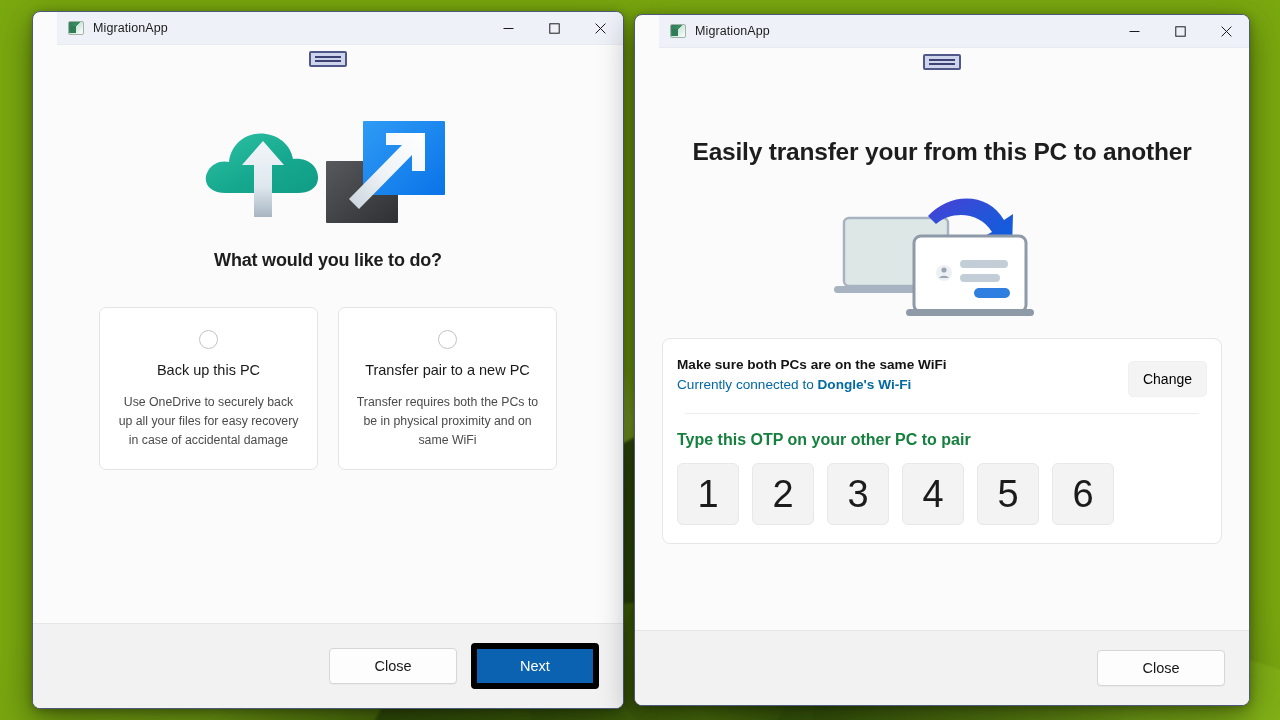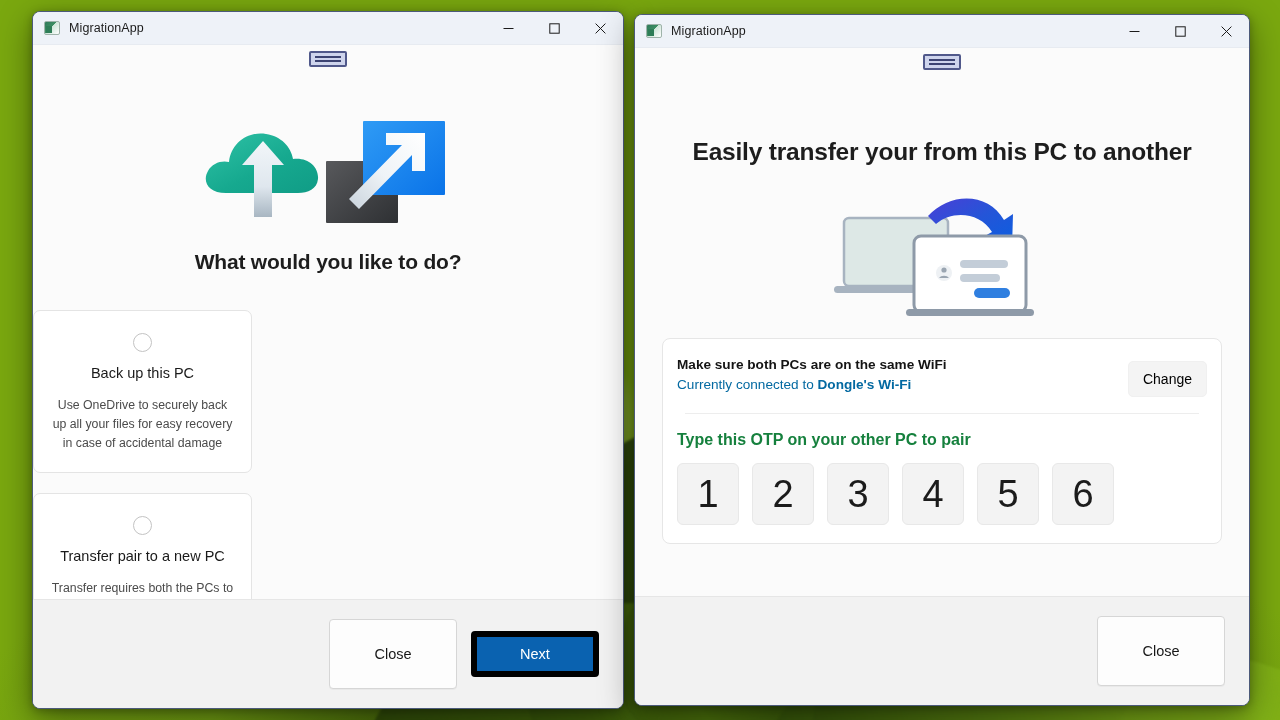--- a/index.html
+++ b/index.html
@@ -42,20 +42,21 @@
     overflow: hidden;
   }
   #win-left  { left: 32px;  top: 11px; width: 592px; height: 698px; }
   #win-right { left: 634px; top: 14px; width: 616px; height: 692px; }
 
   .titlebar {
     height: 33px; flex: 0 0 33px;
     background: #eef2f8;
     display: flex; align-items: center;
     border-bottom: 1px solid #e7ebf1;
+    margin-left: 24px;
   }
   .title-left { display: flex; align-items: center; gap: 9px; padding-left: 11px; }
   .app-icon {
     width: 16px; height: 14px; border-radius: 2px;
     background: linear-gradient(135deg,#2f7a5a 0%,#3e8f63 45%,#cfe6d9 46%,#ffffff 100%);
     border: 1px solid #9fb3aa;
     position: relative; flex: none;
   }
   .app-icon::after {
     content:""; position:absolute; left:1px; bottom:1px; width:6px; height:7px;
@@ -95,43 +96,42 @@
   .btn {
     font-family: "Liberation Sans", sans-serif;
     font-size: 14.5px;
     border-radius: 4px;
     cursor: pointer;
     text-align: center;
   }
   .btn-secondary {
     background: #fdfdfd; color: #171717;
     border: 1px solid #d6d6d6;
-    padding: 26px 0; width: 128px;
+    padding: 9px 0; width: 128px;
     box-shadow: 0 1px 0 rgba(0,0,0,.035);
   }
   .btn-primary {
     background: #0a62b0; color: #ffffff;
     border: 6px solid #000000;
     padding: 9px 0; width: 128px;
   }
 
   
   .hero-art { display: flex; justify-content: center; padding-top: 60px; }
   .page-title {
     text-align: center;
-    font-size: 21px;
+    font-size: 18px;
     font-weight: 600;
     color: #1d1d1d;
     margin-top: 25px;
     letter-spacing: -.2px;
   }
   .choice-row {
     display: flex; justify-content: center; gap: 20px;
     margin-top: 36px;
-    flex-direction: column;
   }
   .choice-card {
     width: 219px;
     background: #ffffff;
     border: 1px solid #e4e4e4;
     border-radius: 7px;
     padding: 18px 16px 20px;
     text-align: center;
     cursor: pointer;
   }

